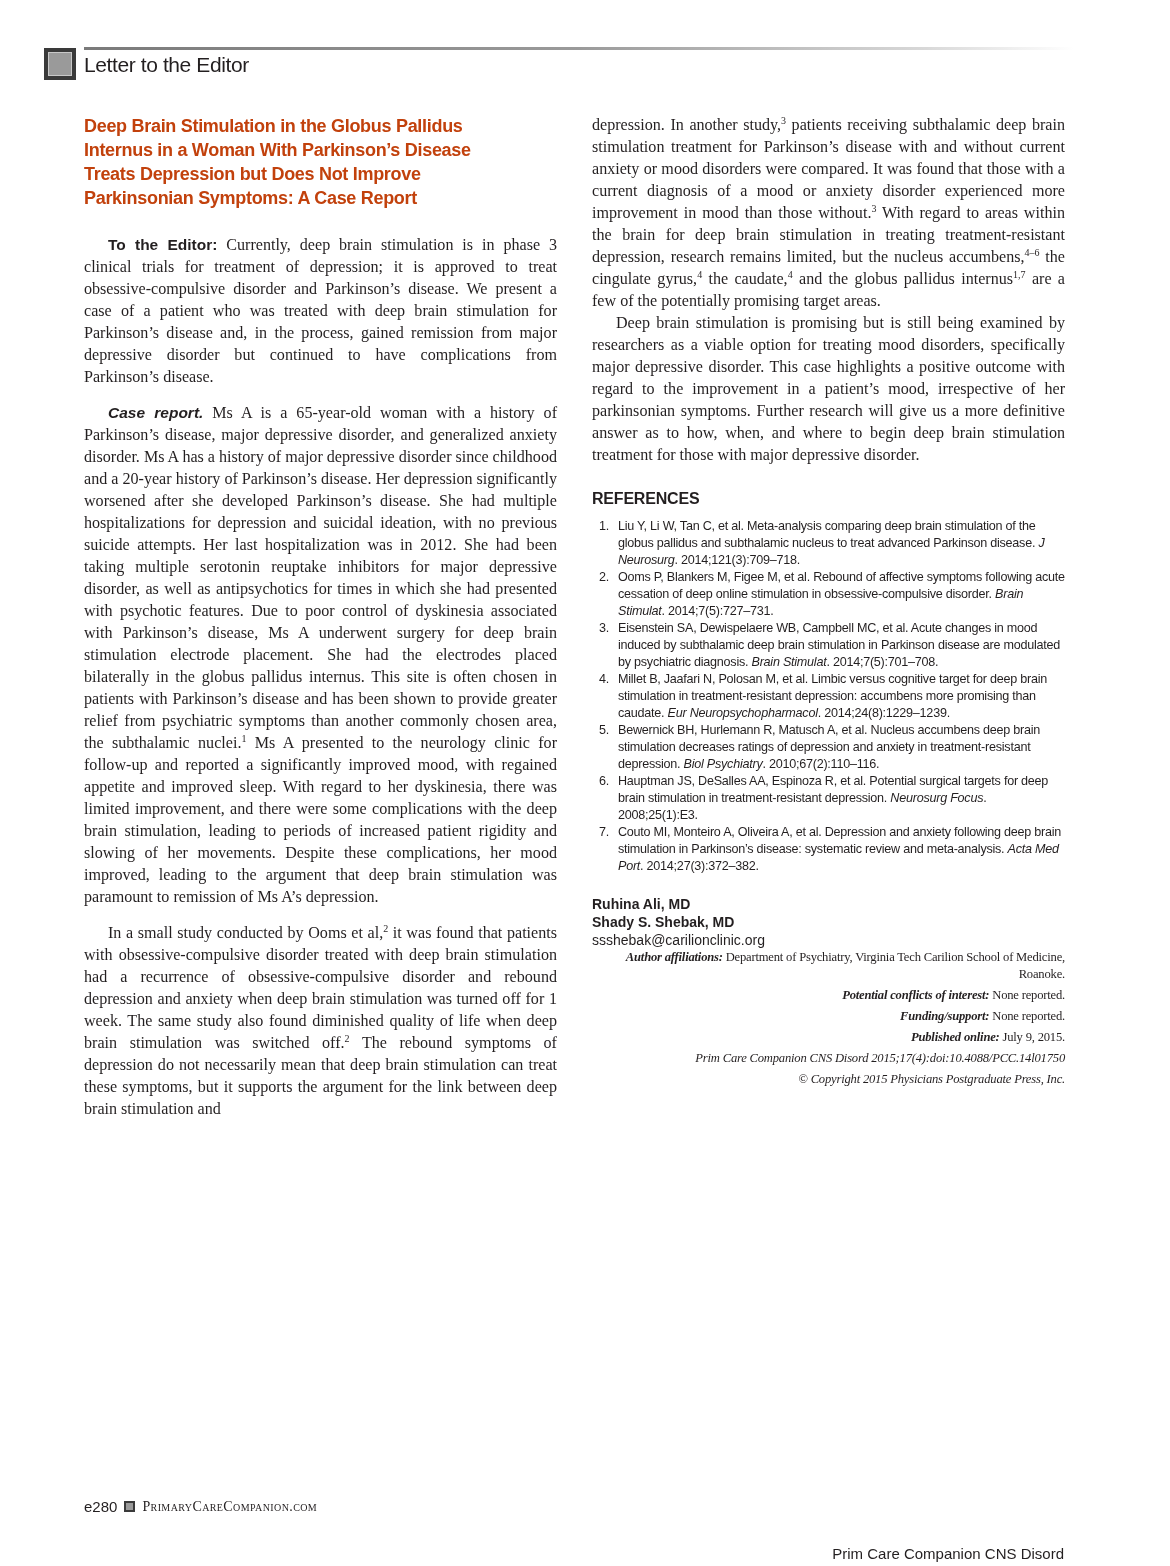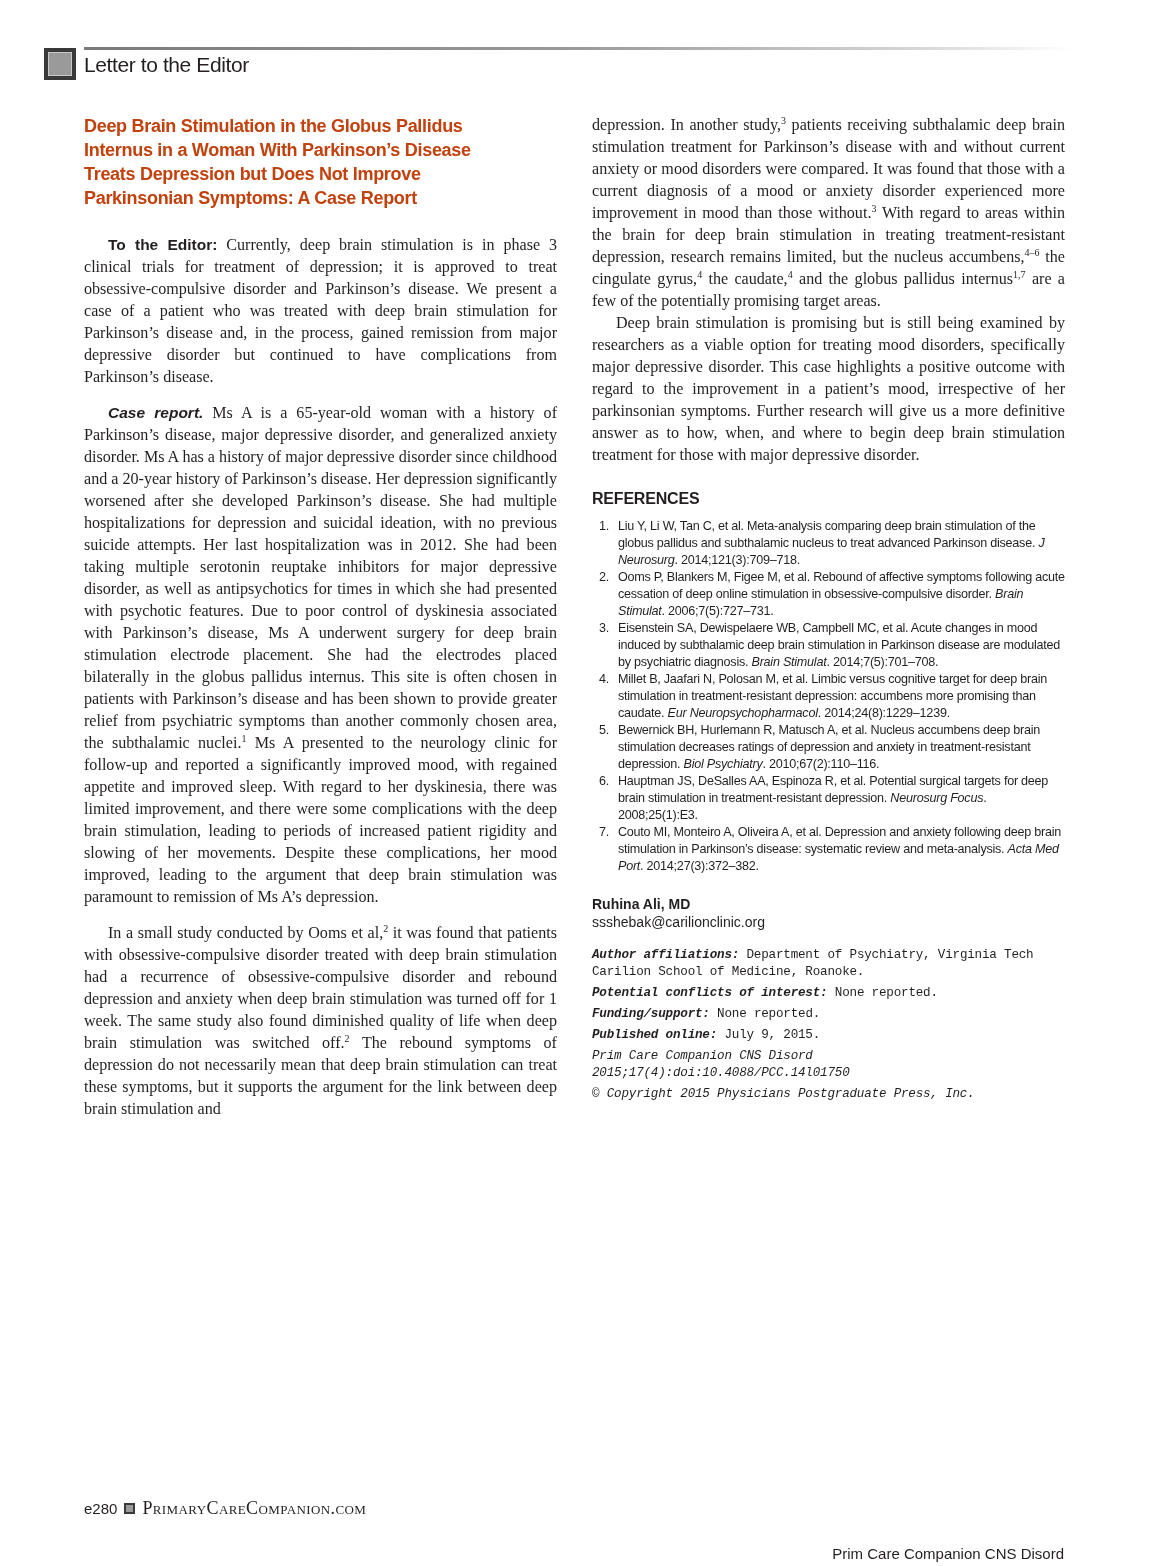--- a/index.html
+++ b/index.html
@@ -28,31 +28,31 @@
 
   #references-heading { font-family: "Liberation Sans", sans-serif; font-weight: bold; font-size: 16px; margin: 24px 0 10px 0; letter-spacing: -0.2px; }
   #references-list { list-style: none; margin: 0; padding: 0; font-family: "Liberation Sans", sans-serif; font-size: 12.6px; line-height: 17px; letter-spacing: -0.25px; }
   #references-list li { position: relative; padding-left: 26px; margin: 0 0 0 0; }
   #references-list li .num { position: absolute; left: 7px; top: 0; }
   #references-list li i { font-style: italic; }
 
   #signature { text-align: left; font-family: "Liberation Sans", sans-serif; margin-top: 20px; font-size: 14px; line-height: 18px; }
   #signature .name { font-weight: bold; }
 
-  #affiliations { margin-top: 16px; font-family: Liberation Mono, monospace; font-size: 12.6px; line-height: 17px; letter-spacing: -0.2px; }
+  #affiliations { font-family: Liberation Serif, serif; font-size: 12.6px; line-height: 17px; letter-spacing: -0.2px; text-align: right; }
   #affiliations .row { margin-bottom: 4px; }
   #affiliations .lbl { font-weight: bold; font-style: italic; }
   #affiliations .ital { font-style: italic; }
 
   
   #footer-left { position: absolute; left: 84px; top: 1498px; font-size: 15px; display: flex; align-items: center; }
   #page-number { font-family: "Liberation Sans", sans-serif; }
   #footer-square { display: inline-block; width: 11px; height: 11px; background: #3a3a3a; margin: 0 7px 0 7px; box-sizing: border-box; padding: 2px; }
   #footer-square .inner { width: 100%; height: 100%; background: #9a9a9a; }
-  #footer-site { font-family: "Liberation Serif", serif; font-variant: small-caps; font-size: 18px; letter-spacing: 0.4px; }
+  #footer-site { font-family: "Liberation Serif", serif; font-variant: small-caps; font-size: 14px; letter-spacing: 0.4px; }
   #footer-right { position: absolute; right: 106px; top: 1544px; text-align: right; font-family: "Liberation Sans", sans-serif; font-size: 15px; line-height: 19px; }
 </style>
 </head>
 <body>
 
 <div id="section-icon">
     <div class="inner"></div>
   </div>
 <div id="top-rule"></div>
 <div id="section-label">Letter to the Editor</div>
@@ -68,30 +68,31 @@
 </div>
 
 <div class="col" id="col-right">
   <p class="body-p noindent" id="discussion-right"><span>depression. In another study,</span><sup>3</sup><span> patients receiving subthalamic deep brain stimulation treatment for Parkinson’s disease with and without current anxiety or mood disorders were compared. It was found that those with a current diagnosis of a mood or anxiety disorder experienced more improvement in mood than those without.</span><sup>3</sup><span> With regard to areas within the brain for deep brain stimulation in treating treatment-resistant depression, research remains limited, but the nucleus accumbens,</span><sup>4–6</sup><span> the cingulate gyrus,</span><sup>4</sup><span> the caudate,</span><sup>4</sup><span> and the globus pallidus internus</span><sup>1,7</sup><span> are a few of the potentially promising target areas.</span></p>
 
   <p class="body-p">Deep brain stimulation is promising but is still being examined by researchers as a viable option for treating mood disorders, specifically major depressive disorder. This case highlights a positive outcome with regard to the improvement in a patient’s mood, irrespective of her parkinsonian symptoms. Further research will give us a more definitive answer as to how, when, and where to begin deep brain stimulation treatment for those with major depressive disorder.</p>
 
   <h2 id="references-heading">REFERENCES</h2>
   <ol id="references-list">
       <li><span class="num">1.</span><span>Liu Y, Li W, Tan C, et al. Meta-analysis comparing deep brain stimulation of the globus pallidus and subthalamic nucleus to treat advanced Parkinson disease. </span><i>J Neurosurg</i><span>. 2014;121(3):709–718.</span></li>
-      <li><span class="num">2.</span><span>Ooms P, Blankers M, Figee M, et al. Rebound of affective symptoms following acute cessation of deep online stimulation in obsessive-compulsive disorder. </span><i>Brain Stimulat</i><span>. 2006;7(5):727–731.</span></li>
+      <li><span class="num">2.</span><span>Ooms P, Blankers M, Figee M, et al. Rebound of affective symptoms following acute cessation of deep online stimulation in obsessive-compulsive disorder. </span><i>Brain Stimulat</i><span>. 2014;7(5):727–731.</span></li>
       <li><span class="num">3.</span><span>Eisenstein SA, Dewispelaere WB, Campbell MC, et al. Acute changes in mood induced by subthalamic deep brain stimulation in Parkinson disease are modulated by psychiatric diagnosis. </span><i>Brain Stimulat</i><span>. 2014;7(5):701–708.</span></li>
       <li><span class="num">4.</span><span>Millet B, Jaafari N, Polosan M, et al. Limbic versus cognitive target for deep brain stimulation in treatment-resistant depression: accumbens more promising than caudate. </span><i>Eur Neuropsychopharmacol</i><span>. 2014;24(8):1229–1239.</span></li>
       <li><span class="num">5.</span><span>Bewernick BH, Hurlemann R, Matusch A, et al. Nucleus accumbens deep brain stimulation decreases ratings of depression and anxiety in treatment-resistant depression. </span><i>Biol Psychiatry</i><span>. 2010;67(2):110–116.</span></li>
       <li><span class="num">6.</span><span>Hauptman JS, DeSalles AA, Espinoza R, et al. Potential surgical targets for deep brain stimulation in treatment-resistant depression. </span><i>Neurosurg Focus</i><span>. 2008;25(1):E3.</span></li>
       <li><span class="num">7.</span><span>Couto MI, Monteiro A, Oliveira A, et al. Depression and anxiety following deep brain stimulation in Parkinson’s disease: systematic review and meta-analysis. </span><i>Acta Med Port</i><span>. 2014;27(3):372–382.</span></li>
     </ol>
 
   <div id="signature">
     <div class="name">Ruhina Ali, MD</div>
+    <div class="name">Shady S. Shebak, MD</div>
     <div>ssshebak@carilionclinic.org</div>
   </div>
 
   <div id="affiliations">
     <div class="row"><span class="lbl">Author affiliations:</span><span> Department of Psychiatry, Virginia Tech Carilion School of Medicine, Roanoke.</span></div>
     <div class="row"><span class="lbl">Potential conflicts of interest:</span><span> None reported.</span></div>
     <div class="row"><span class="lbl">Funding/support:</span><span> None reported.</span></div>
     <div class="row"><span class="lbl">Published online:</span><span> July 9, 2015.</span></div>
     <div class="row ital">Prim Care Companion CNS Disord 2015;17(4):doi:10.4088/PCC.14l01750</div>
     <div class="row ital">© Copyright 2015 Physicians Postgraduate Press, Inc.</div>

